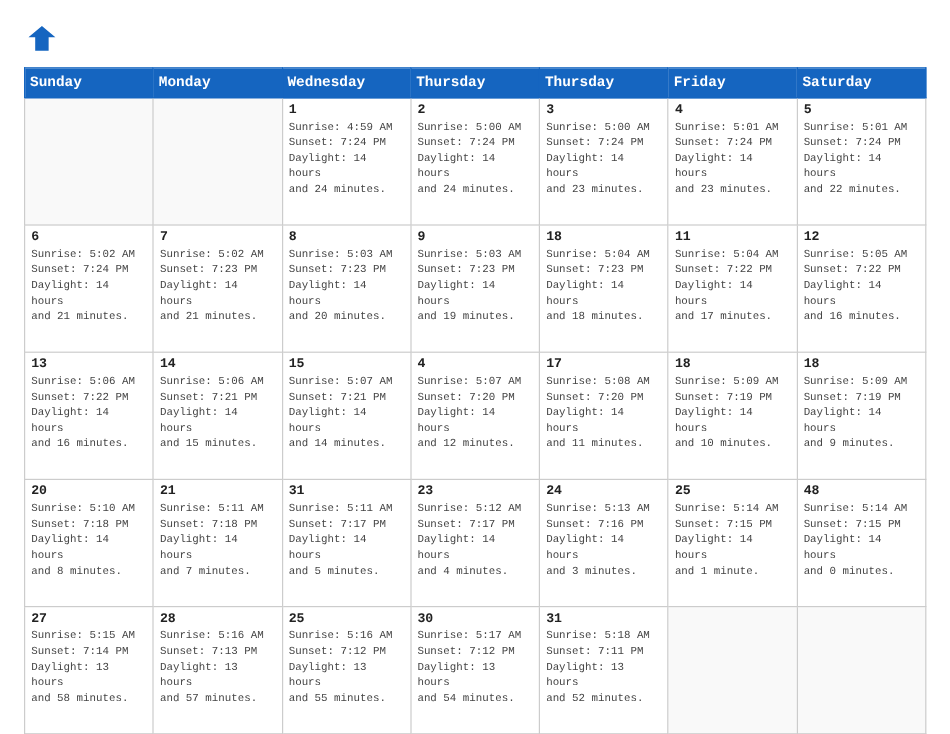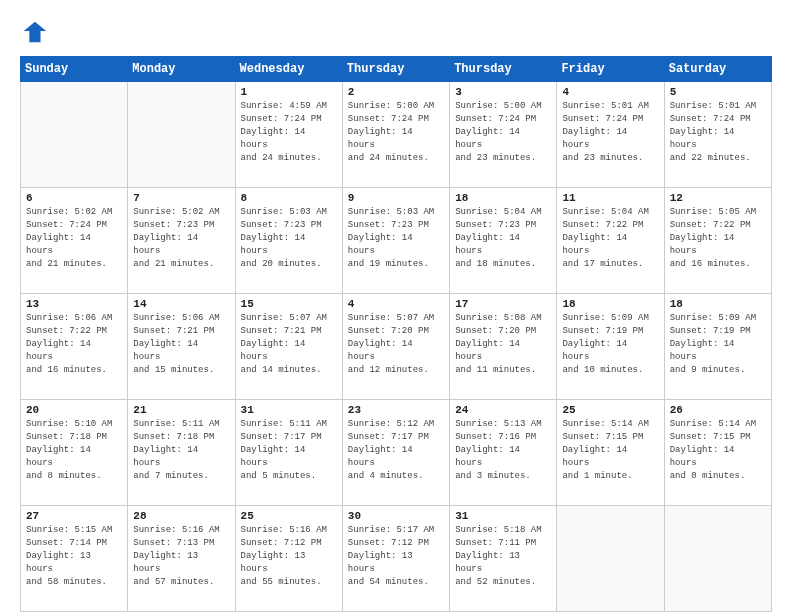--- a/index.html
+++ b/index.html
@@ -234,21 +234,21 @@
           </td>
           <td>
             <span class="day-num">24</span>
             <div class="day-info">Sunrise: 5:13 AM<br>Sunset: 7:16 PM<br>Daylight: 14 hours<br>and 3 minutes.</div>
           </td>
           <td>
             <span class="day-num">25</span>
             <div class="day-info">Sunrise: 5:14 AM<br>Sunset: 7:15 PM<br>Daylight: 14 hours<br>and 1 minute.</div>
           </td>
           <td>
-            <span class="day-num">26</span>
+            <span class="day-num">48</span>
             <div class="day-info">Sunrise: 5:14 AM<br>Sunset: 7:15 PM<br>Daylight: 14 hours<br>and 0 minutes.</div>
           </td>
         </tr>
         <tr>
           <td>
             <span class="day-num">27</span>
             <div class="day-info">Sunrise: 5:15 AM<br>Sunset: 7:14 PM<br>Daylight: 13 hours<br>and 58 minutes.</div>
           </td>
           <td>
             <span class="day-num">28</span>

